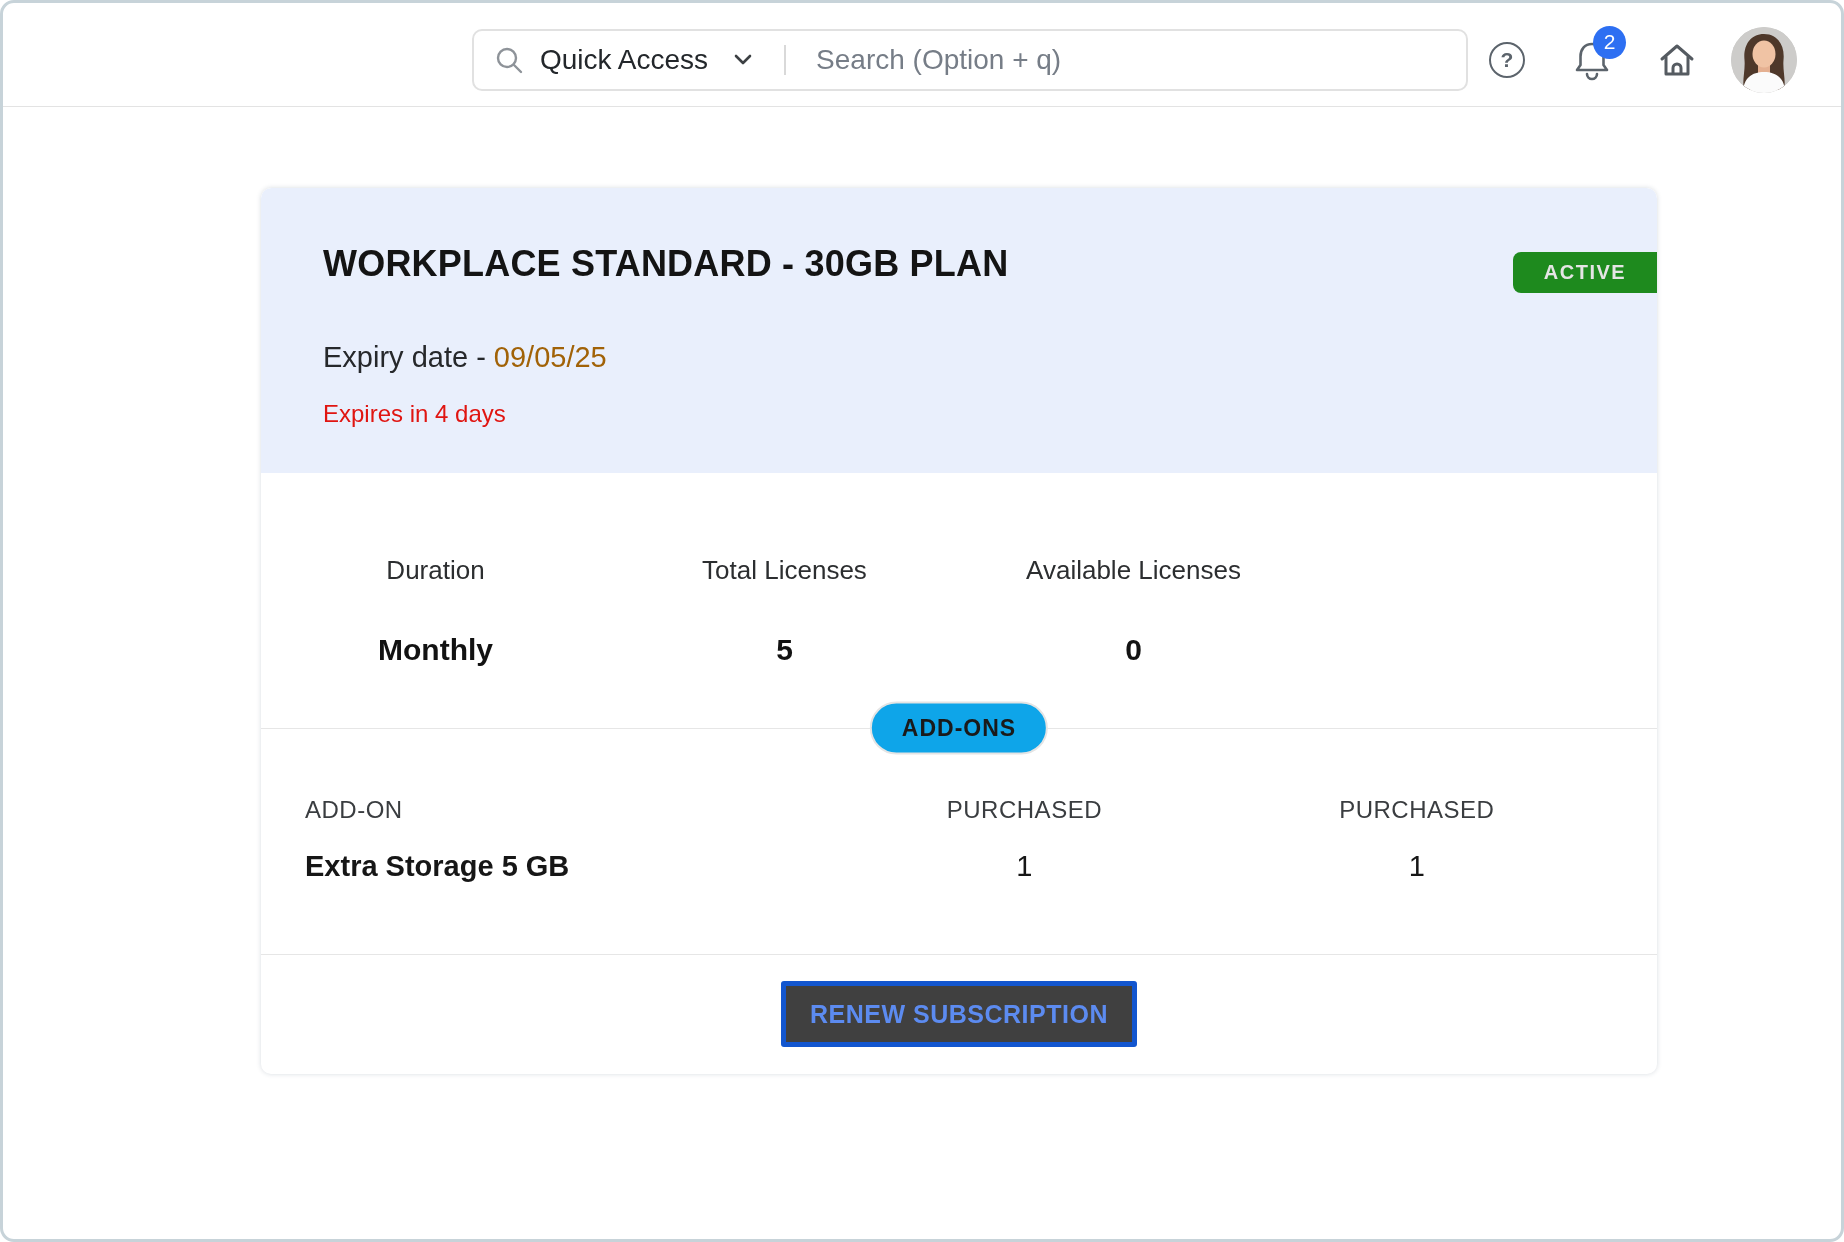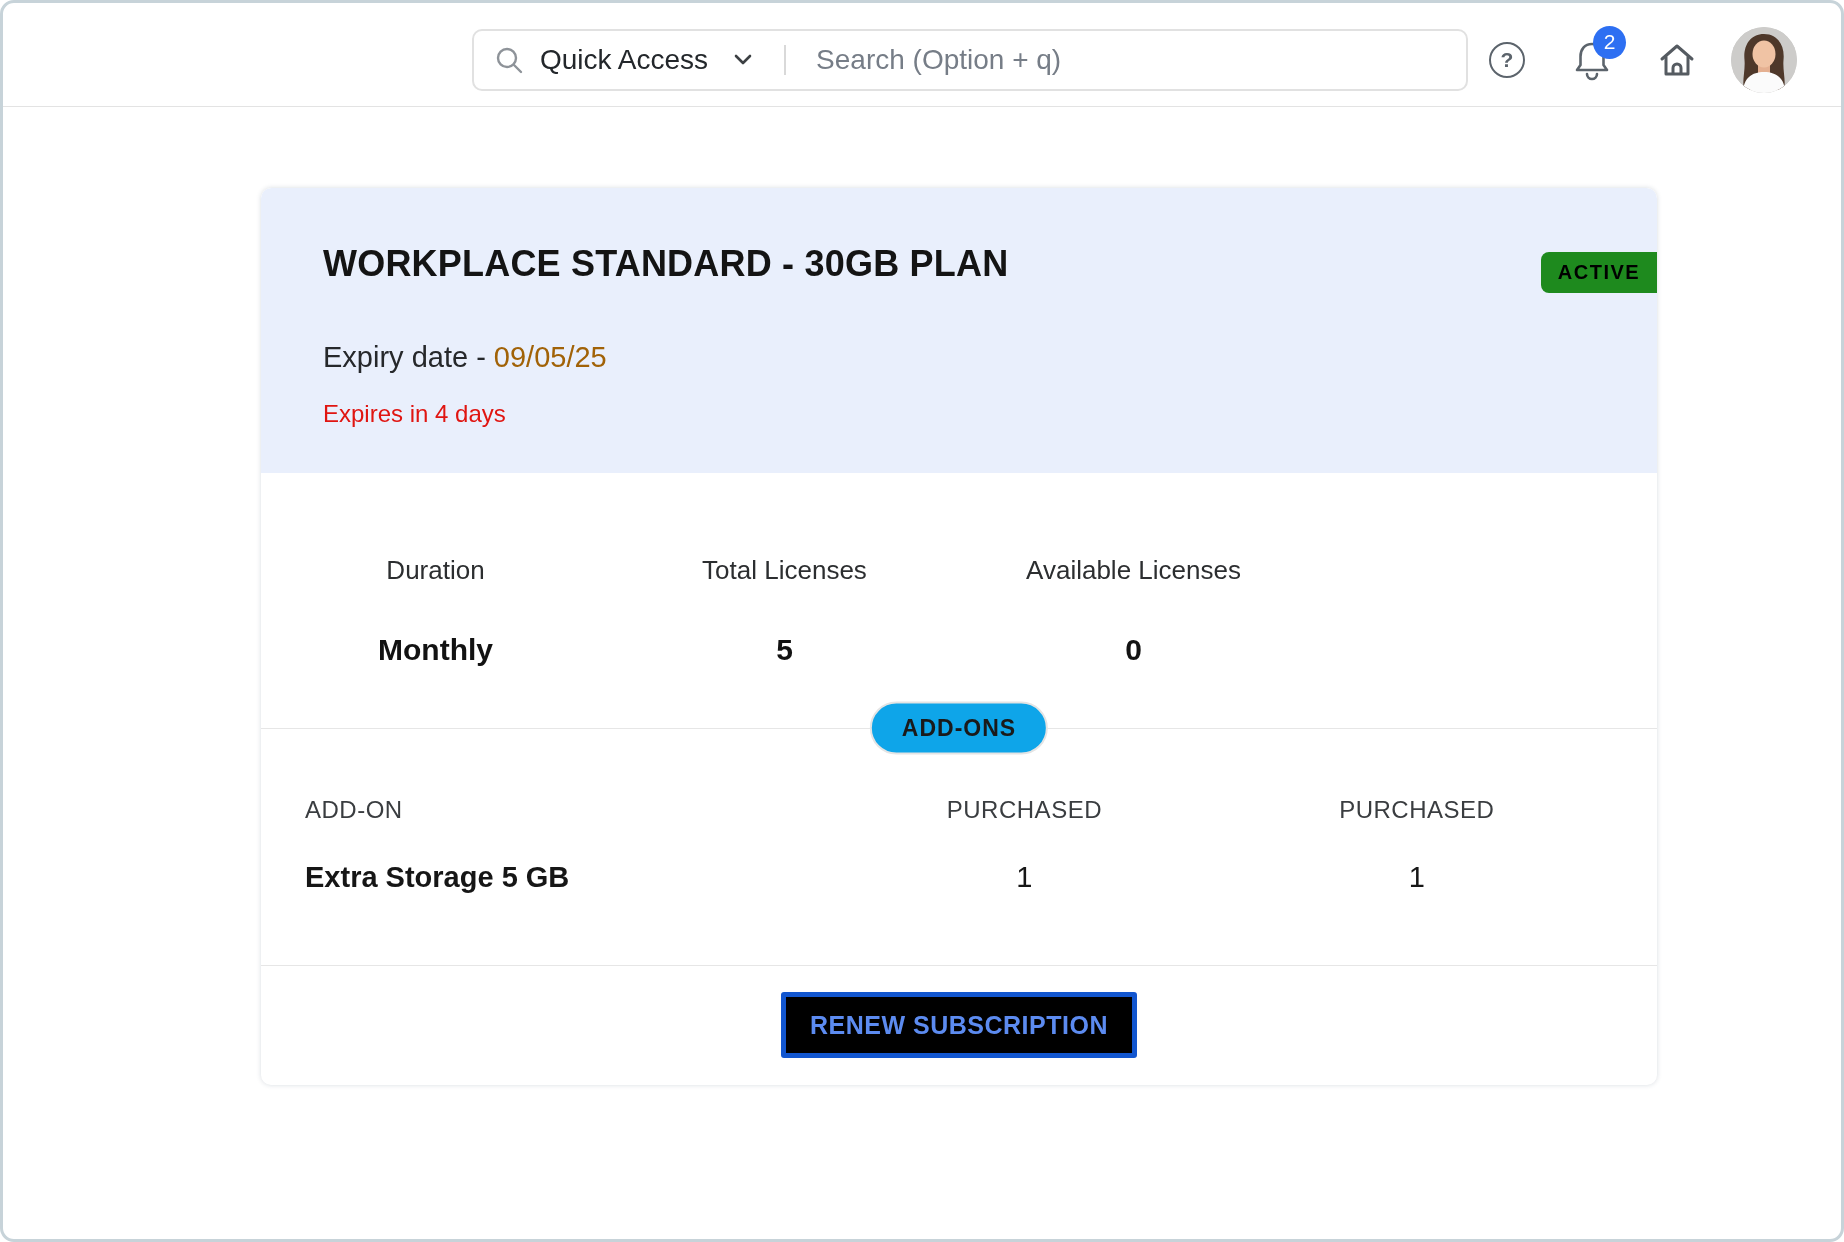--- a/index.html
+++ b/index.html
@@ -26,46 +26,46 @@
     color:#fff;font-size:21px;font-weight:500;display:flex;align-items:center;justify-content:center;}
   .home-wrap{margin-left:46px;}
   .avatar{margin-left:34px;width:66px;height:66px;border-radius:50%;overflow:hidden;border:none;padding:0;background:#cdccca;cursor:pointer;flex:none;}
 
   
   main{display:block;}
   .card{width:1396px;margin:81px 0 0 258px;background:#fff;border-radius:10px;
     box-shadow:0 0 5px rgba(40,60,90,.18);overflow:hidden;}
   .hero{background:#e9effc;padding:54px 62px 0;position:relative;border-radius:10px 10px 0 0;}
   .title{margin:0 0 54px;font-size:36px;line-height:43px;font-weight:700;color:#141414;letter-spacing:.2px;}
-  .status{position:absolute;top:64px;right:0;width:116px;height:41px;line-height:41px;text-align:center;
-    background:#1e8a1e;color:#000000;font-size:20px;font-weight:700;letter-spacing:1.5px;border-radius:8px 0 0 8px;}
+  .status{position:absolute;top:64px;right:0;width:144px;height:41px;line-height:41px;text-align:center;
+    background:#1e8a1e;color:#e5e5e5;font-size:20px;font-weight:700;letter-spacing:1.5px;border-radius:8px 0 0 8px;}
   .expiry{font-size:29px;line-height:36px;color:#26282b;margin-bottom:24px;}
   .expiry-date{color:#a16207;}
   .expires-note{font-size:24px;line-height:30px;color:#e01511;padding-bottom:44px;}
 
   .stats{display:grid;grid-template-columns:repeat(4,1fr);text-align:center;
     padding:81px 0 59px;border-bottom:1px solid #e6e6e6;position:relative;}
   .stat-label{font-size:26px;line-height:32px;color:#2c2e30;margin-bottom:45px;}
   .stat-value{font-size:30px;line-height:38px;font-weight:700;color:#121212;}
   .info{display:inline-flex;width:26px;height:26px;border:2px solid #9aa0a6;border-radius:50%;
     color:#6b7075;font-size:17px;font-weight:500;align-items:center;justify-content:center;
     margin-left:9px;vertical-align:3px;cursor:pointer;}
   .addons-pill{position:absolute;left:50%;bottom:0;transform:translate(-50%,50%);background:#0ea5e9;
     border:2px solid #e4e4e4;border-radius:999px;padding:11px 30px;font-size:23px;font-weight:700;
     letter-spacing:1px;color:#1a1a1a;}
 
   .addons{padding:66px 44px 69px;}
   .thead,.trow{display:grid;grid-template-columns:40% 30% 30%;align-items:baseline;}
-  .thead{font-size:24px;line-height:30px;color:#3a3d40;letter-spacing:.5px;margin-bottom:33px;}
+  .thead{font-size:24px;line-height:30px;color:#3a3d40;letter-spacing:.5px;margin-bottom:22px;}
   .th-center,.td-center{text-align:center;}
   .trow{font-size:29px;line-height:38px;color:#161616;}
   .addon-name{font-weight:700;}
 
   .footer{border-top:1px solid #e6e6e6;padding:26px 0 27px;text-align:center;}
-  .renew{border:5px solid #1256cf;border-radius:3px;background:#000000;color:#5c8bf0;cursor:pointer;
+  .renew{border:5px solid #1256cf;border-radius:3px;background:#404040;color:#5c8bf0;cursor:pointer;
     font-family:inherit;font-size:25px;line-height:30px;font-weight:700;letter-spacing:.5px;padding:13px 24px;}
 </style>
 </head>
 <body>
 
 <div class="frame">
 
   <header class="topbar">
     <div class="search">
       <svg class="search-glass" width="30" height="30" viewBox="0 0 30 30">

